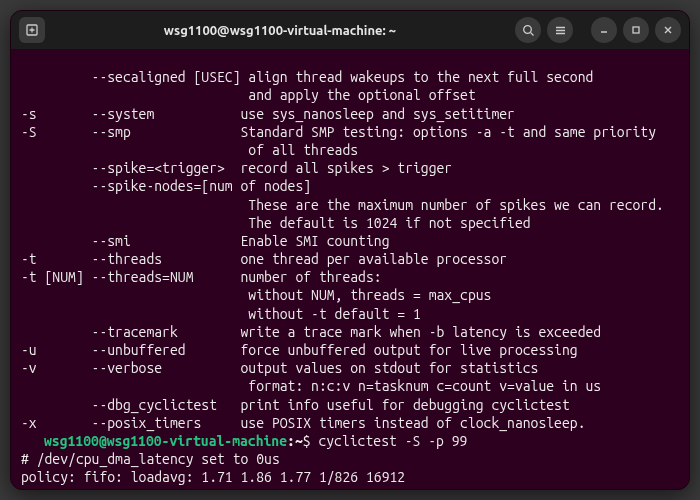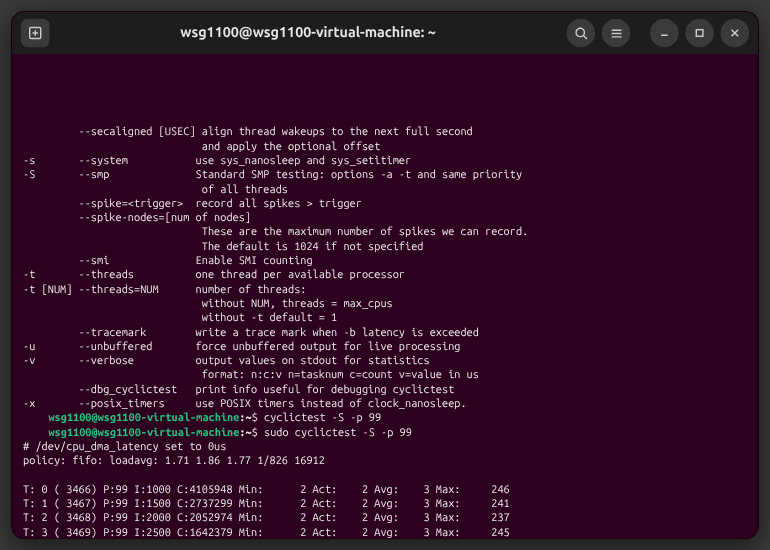--- a/index.html
+++ b/index.html
@@ -8,44 +8,43 @@
     margin: 10px;
     width: 680px;
     height: 480px;
     background: #2c001e;
     border-radius: 12px;
     box-shadow: 0 6px 24px rgba(0,0,0,0.6);
     overflow: hidden;
     display: flex;
     flex-direction: column;
     border: 1px solid #1a0011;
-    gap: 30px;
   }
   .titlebar {
     height: 38px;
     background: #1d1d1d;
     display: flex;
     align-items: center;
     padding: 0 8px;
     gap: 8px;
     font-family: Ubuntu, "Segoe UI", sans-serif;
   }
   .title-left, .title-right { display: flex; align-items: center; gap: 6px; }
   .title-center { flex: 1; text-align: center; color: #e6e6e6; font-size: 13px; font-weight: 600; }
   .tb-btn {
     width: 26px; height: 26px; border-radius: 50%;
     background: #3a3a3a; color: #ddd; display: flex; align-items: center; justify-content: center;
     font-size: 13px; cursor: pointer;
   }
   .tb-btn.square { border-radius: 6px; }
   .terminal {
     flex: 1;
-    padding: 21px 10px 8px 10px;
+    padding: 1px 10px 8px 10px;
     color: #eeeeec;
-    font-size: 10px;
+    font-size: 14px;
     line-height: 1.30;
     white-space: pre;
     overflow: hidden;
   }
   .prompt { color: #26c281; font-weight: bold; }
   .dollar { color: #eeeeec; }
   .cmd { color: #eeeeec; }
   .row { display: block; margin-left: 23px; }
   svg { display: block; }
 </style>
@@ -108,21 +107,21 @@
 -t       --threads          one thread per available processor
 -t [NUM] --threads=NUM      number of threads:
                              without NUM, threads = max_cpus
                              without -t default = 1
          --tracemark        write a trace mark when -b latency is exceeded
 -u       --unbuffered       force unbuffered output for live processing
 -v       --verbose          output values on stdout for statistics
                              format: n:c:v n=tasknum c=count v=value in us
          --dbg_cyclictest   print info useful for debugging cyclictest
 -x       --posix_timers     use POSIX timers instead of clock_nanosleep.
-</span><span class="row"><span class="prompt"><span>wsg1100@wsg1100-virtual-machine</span><span class="dollar">:~</span></span><span class="dollar">$ </span><span class="cmd">cyclictest -S -p 99</span></span><span class="row"><span class="prompt"><span>wsg1100@wsg1100-virtual-machine</span><span class="dollar">:~</span></span><span class="dollar">$ </span><span class="cmd">sudo cyclictest -S -p 99</span></span><span id="out2-block"># /dev/cpu_dma_latency set to 0us
+</span><span class="row"><span class="prompt"><span>wsg1100@wsg1100-virtual-machine</span><span class="dollar">:~</span></span><span class="dollar">$ </span><span class="cmd">cyclictest -S -p 99</span></span><span id="out2-block"># /dev/cpu_dma_latency set to 0us
 policy: fifo: loadavg: 1.71 1.86 1.77 1/826 16912
 
 T: 0 ( 3466) P:99 I:1000 C:4105948 Min:      2 Act:    2 Avg:    3 Max:     246
 T: 1 ( 3467) P:99 I:1500 C:2737299 Min:      2 Act:    2 Avg:    3 Max:     241
 T: 2 ( 3468) P:99 I:2000 C:2052974 Min:      2 Act:    2 Avg:    3 Max:     237
 T: 3 ( 3469) P:99 I:2500 C:1642379 Min:      2 Act:    2 Avg:    3 Max:     245
 </span></div>
 </div>
 
 </body></html>

